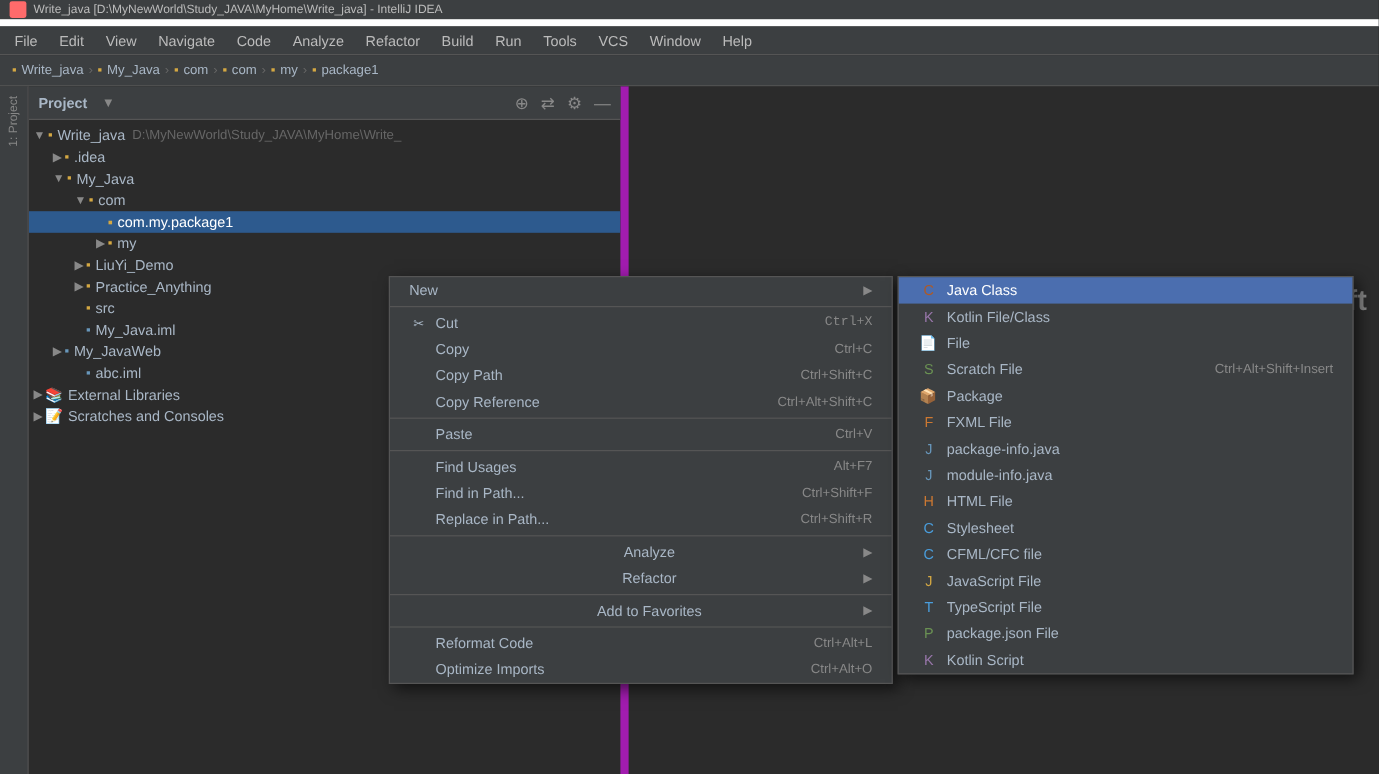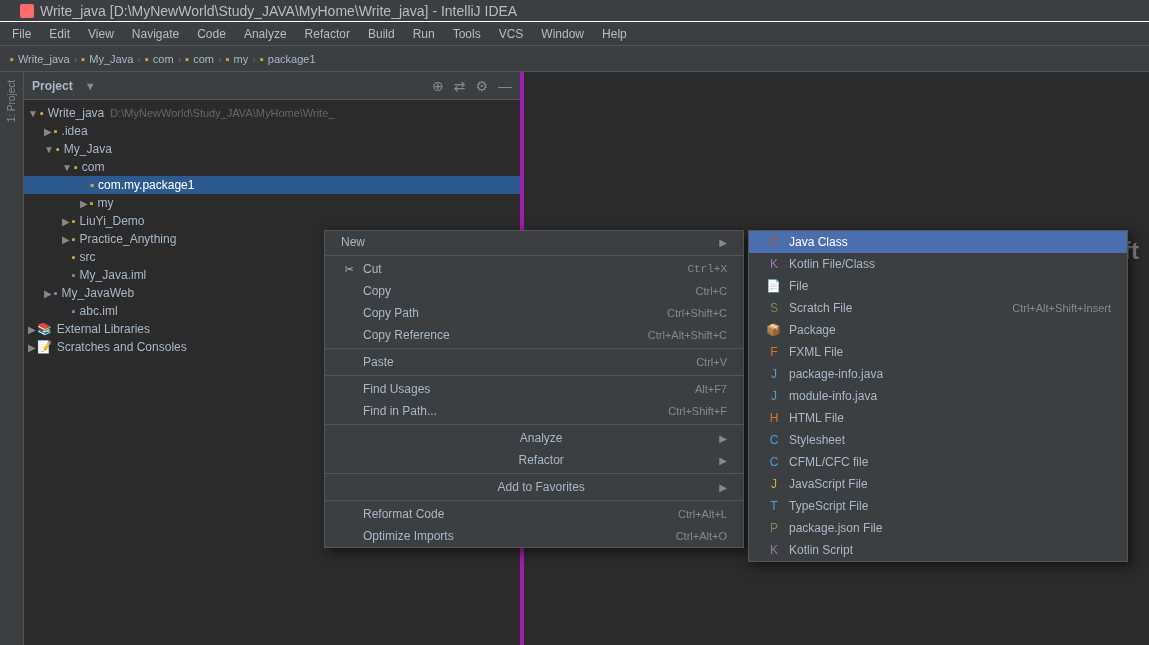--- a/index.html
+++ b/index.html
@@ -13,24 +13,24 @@
       overflow: hidden;
       position: relative;
     }
 
     
     #title-bar {
       background: #3c3f41;
       height: 22px;
       display: flex;
       align-items: center;
-      padding: 0 20px;
-      font-size: 14px;
+      padding: 0 8px;
+      font-size: 10px;
       color: #bbbbbb;
-      border-bottom: 1px solid #ffffff;
+      border-bottom: 6px solid #ffffff;
     }
     #title-bar .app-icon {
       width: 14px;
       height: 14px;
       margin-right: 6px;
       background: #ff6b6b;
       border-radius: 2px;
       display: inline-block;
     }
 
@@ -86,21 +86,21 @@
       transform: rotate(180deg);
       font-size: 10px;
       color: #888;
       padding: 4px 0;
     }
 
     
     #project-panel {
       width: 500px;
       background: #2b2b2b;
-      border-right: 4px solid #a21caf;
+      border-right: 7px solid #a21caf;
       display: flex;
       flex-direction: column;
       text-align: right;
     }
     #panel-header {
       background: #3c3f41;
       height: 28px;
       display: flex;
       align-items: center;
       padding: 0 8px;
@@ -394,20 +394,25 @@
   <div class="ctx-item">
     <span class="ctx-icon"></span>
     <span>Find Usages</span>
     <span class="shortcut" style="margin-left:auto;">Alt+F7</span>
   </div>
   <div class="ctx-item">
     <span class="ctx-icon"></span>
     <span>Find in Path...</span>
     <span class="shortcut" style="margin-left:auto;text-align:center;">Ctrl+Shift+F</span>
   </div>
+  <div class="ctx-item">
+    <span class="ctx-icon"></span>
+    <span>Replace in Path...</span>
+    <span class="shortcut" style="margin-left:auto;">Ctrl+Shift+R</span>
+  </div>
   <div class="ctx-sep"></div>
   <div class="ctx-item has-submenu">
     <span class="ctx-icon"></span>
     <span>Analyze</span>
     <span class="ctx-arrow">▶</span>
   </div>
   <div class="ctx-item has-submenu">
     <span class="ctx-icon"></span>
     <span>Refactor</span>
     <span class="ctx-arrow">▶</span>

